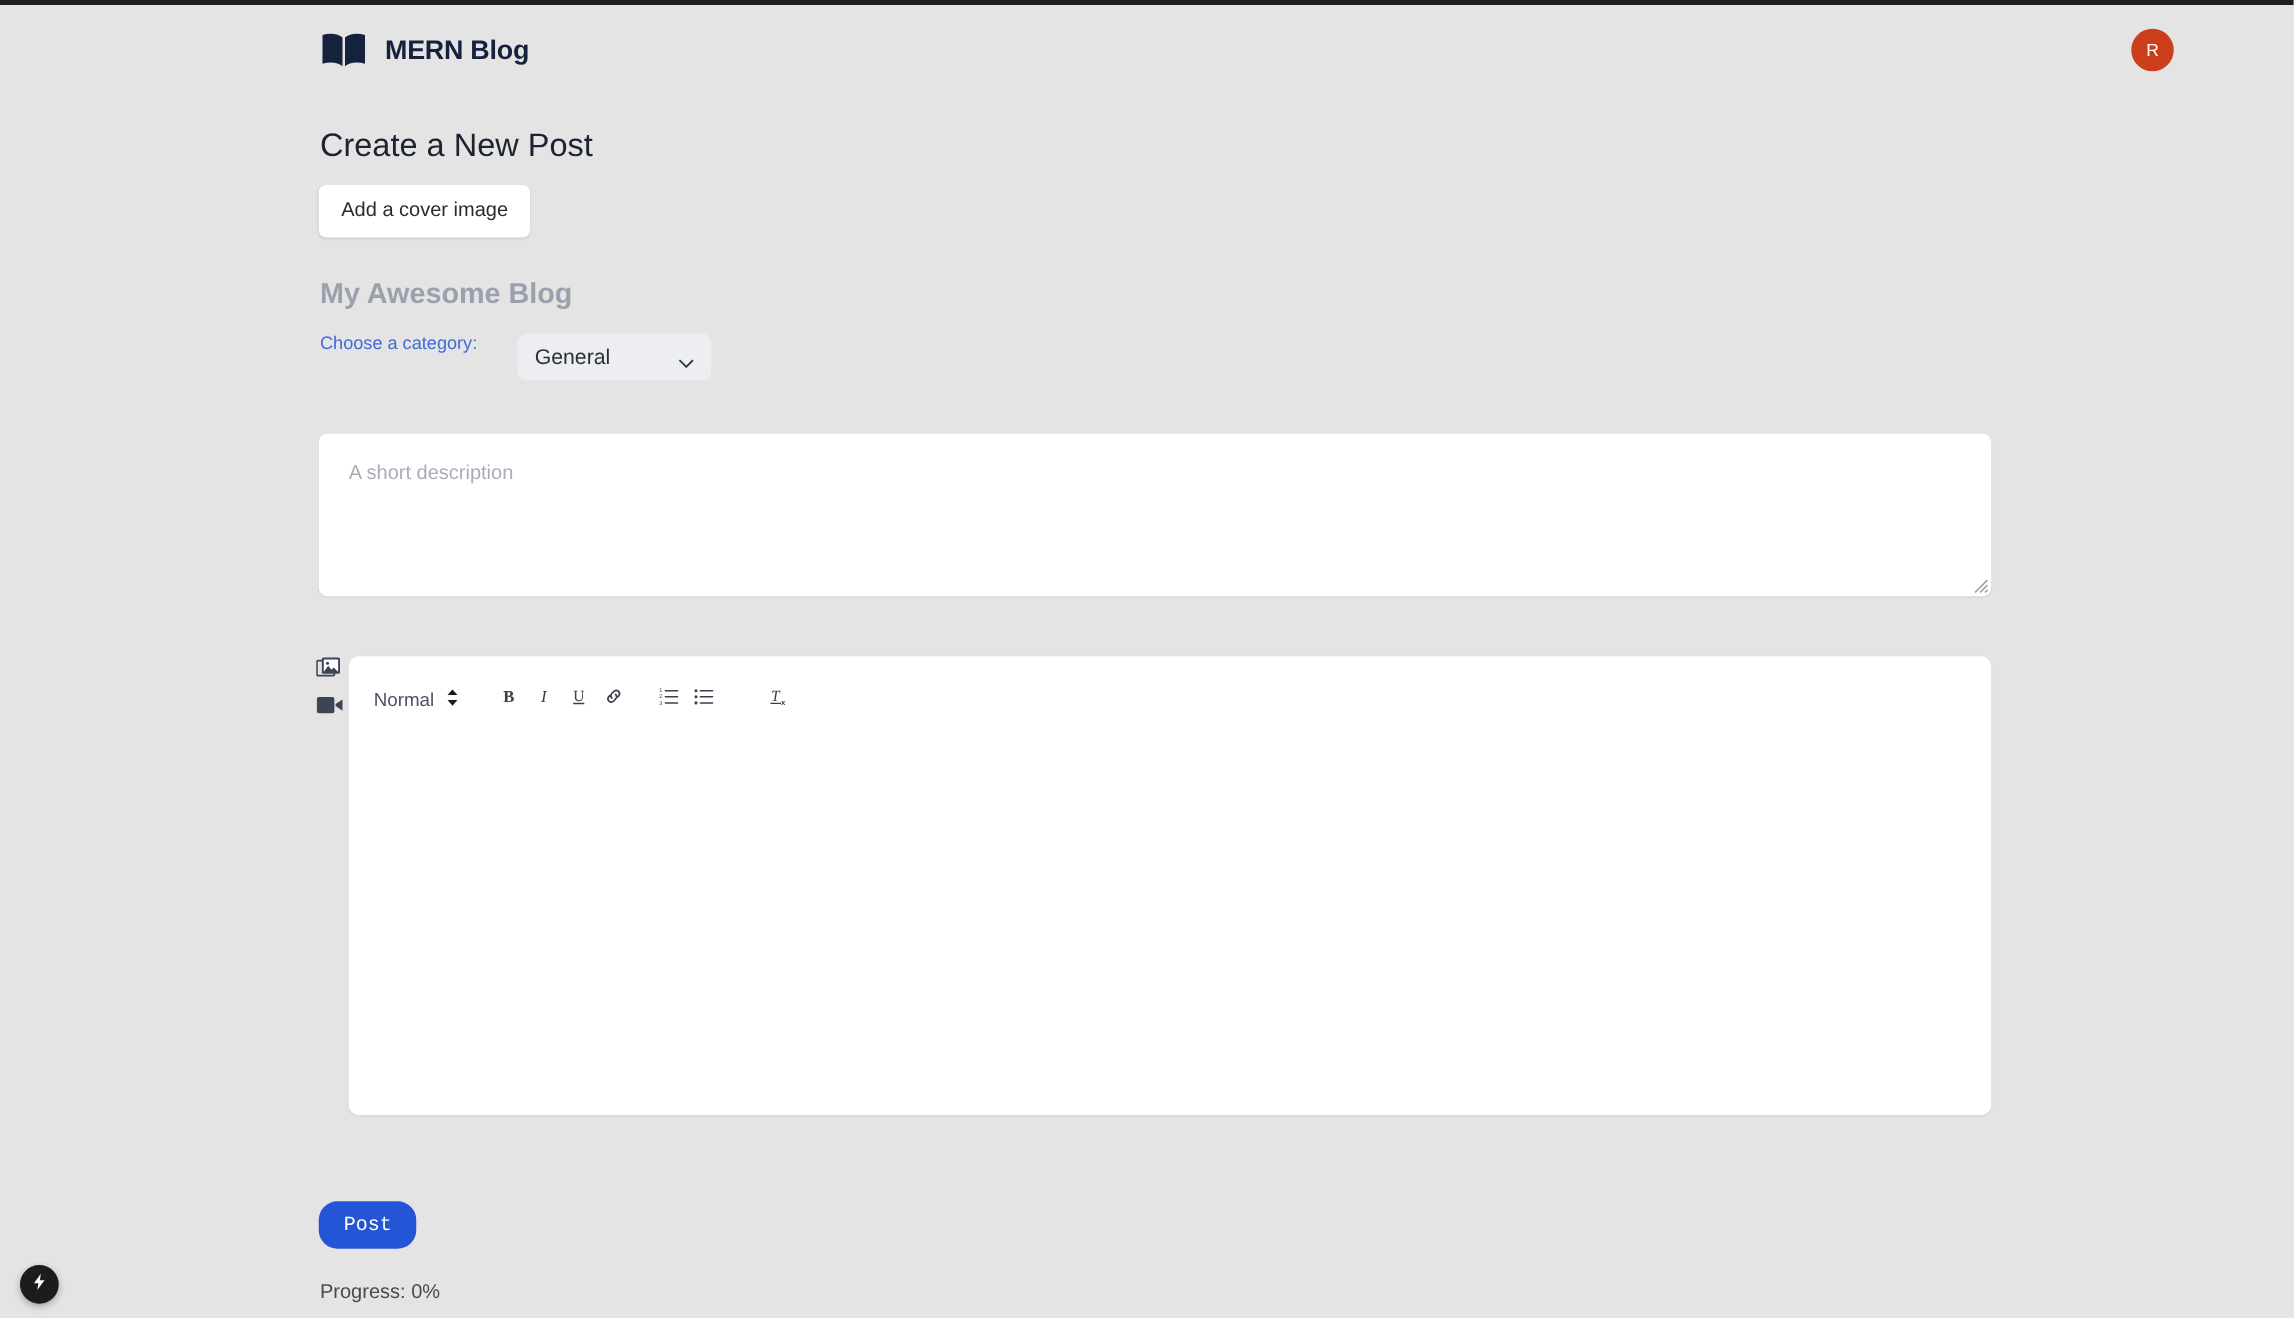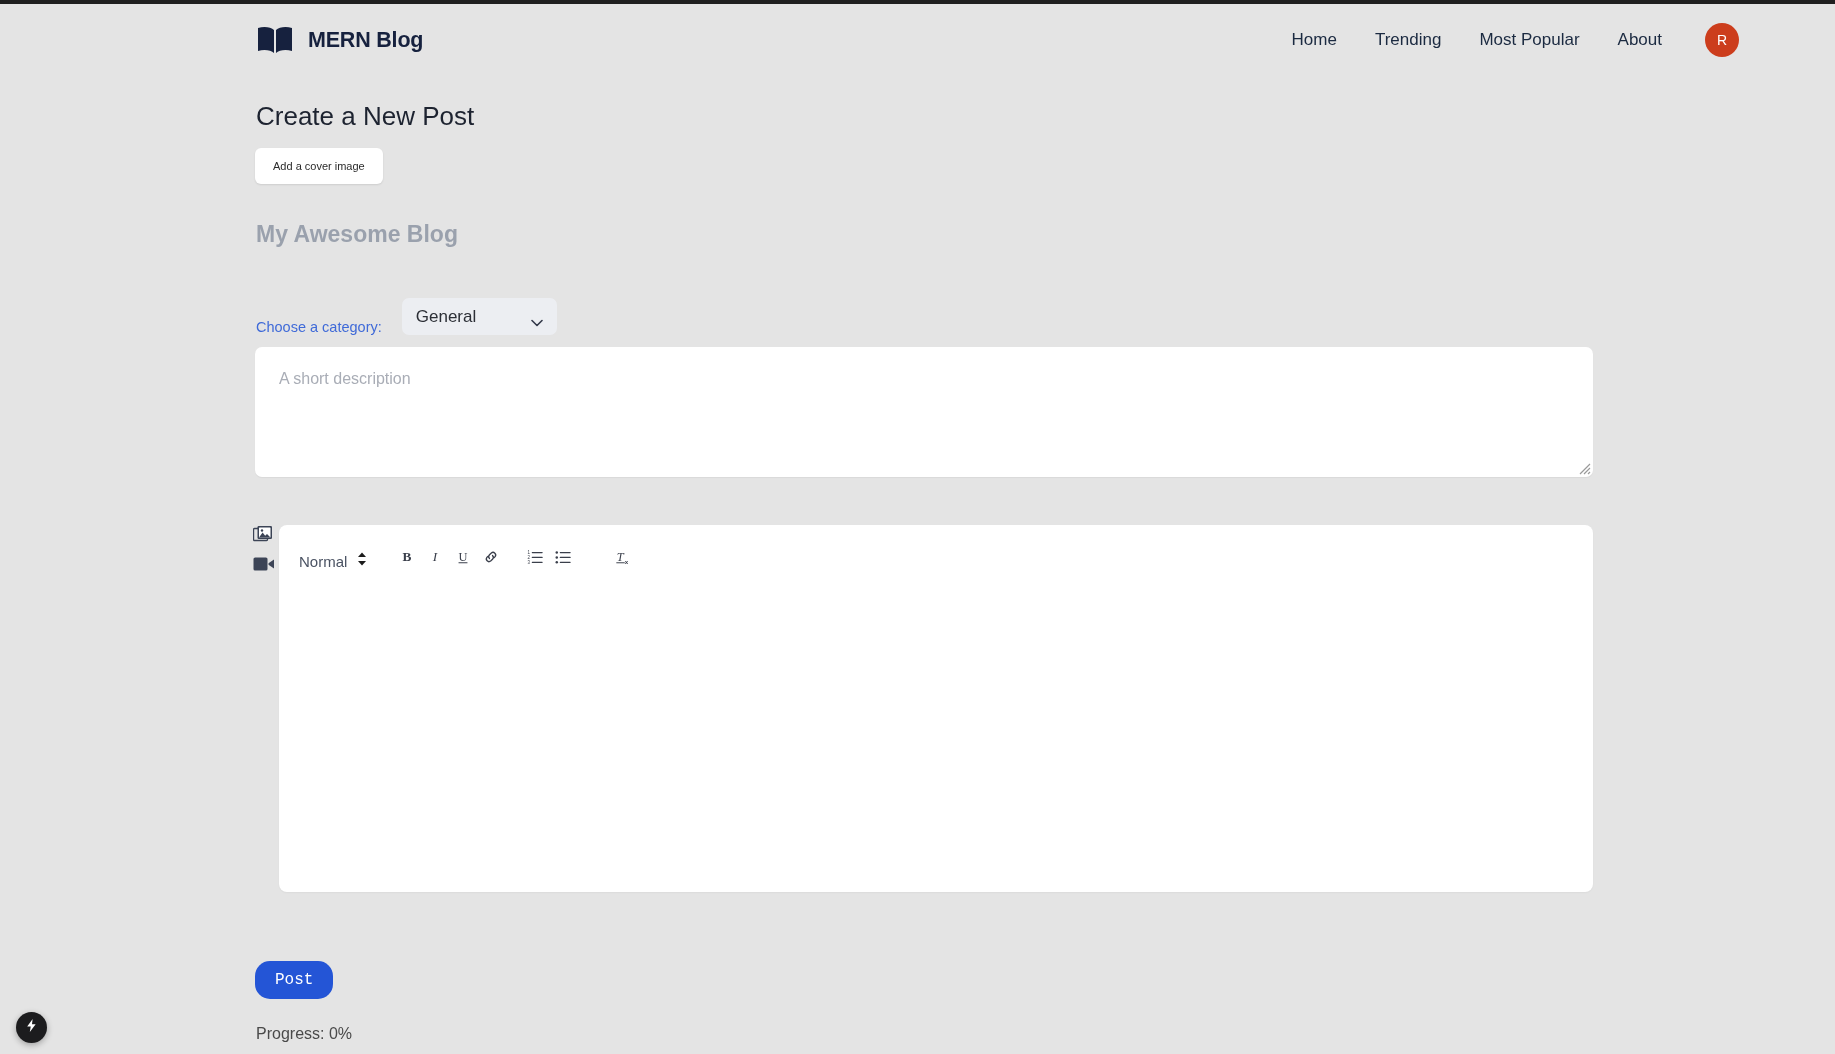--- a/index.html
+++ b/index.html
@@ -50,33 +50,33 @@
   .content { position: absolute; left: 0; top: 76px; width: 1835px; }
 
   .page-title {
     position: absolute; left: 256px; top: 8px;
     font-size: 26px; color: #1d2330; font-weight: 400; white-space: nowrap;
   }
 
   .cover-btn {
     position: absolute; left: 255px; top: 72px;
     background: #ffffff; border: none; border-radius: 6px;
-    padding: 12px 18px; font-size: 11px; color: #2b2b2b;
+    padding: 12px 18px; font-size: 16px; color: #2b2b2b;
     font-family: "Liberation Sans", sans-serif; cursor: pointer;
     box-shadow: 0 1px 2px rgba(0,0,0,0.10);
   }
 
   .title-placeholder {
     position: absolute; left: 256px; top: 145px;
     font-size: 23px; font-weight: bold; color: #9aa1ad; white-space: nowrap;
   }
 
   .category-row {
-    position: absolute; left: 256px; top: 222px;
-    display: flex; align-items: flex-end; gap: 20px;
+    position: absolute; left: 256px; top: 191px;
+    display: flex; align-items: flex-start; gap: 32px;
   }
   .category-label { font-size: 14.5px; color: #3f6ad8; white-space: nowrap; }
   .category-select-wrap { position: relative; }
   .category-select {
     appearance: none; -webkit-appearance: none;
     background: #eceef2; border: none; border-radius: 7px;
     font-family: "Liberation Sans", sans-serif;
     font-size: 17px; color: #2c2f36;
     padding: 9px 44px 9px 14px; cursor: pointer; min-width: 155px;
   }
@@ -166,26 +166,20 @@
     <div class="brand">
       <span class="brand-icon">
         <svg viewBox="0 0 38 30" width="38" height="30" xmlns="http://www.w3.org/2000/svg">
           <path d="M2 3 C8 1 15 2 18 5 L18 28 C15 25 8 24 2 26 Z" fill="#16213e"></path>
           <path d="M36 3 C30 1 23 2 20 5 L20 28 C23 25 30 24 36 26 Z" fill="#16213e"></path>
         </svg>
       </span>
       <span class="brand-name">MERN Blog</span>
     </div>
 
-    <div class="nav-links">
-      <a class="nav-link">Home</a>
-      <a class="nav-link">Trending</a>
-      <a class="nav-link">Most Popular</a>
-      <a class="nav-link">About</a>
-    </div>
 
     <div class="avatar">R</div>
   </div>
 
   <div class="content">
 
     <h1 class="page-title">Create a New Post</h1>
 
     <button class="cover-btn">Add a cover image</button>
 

